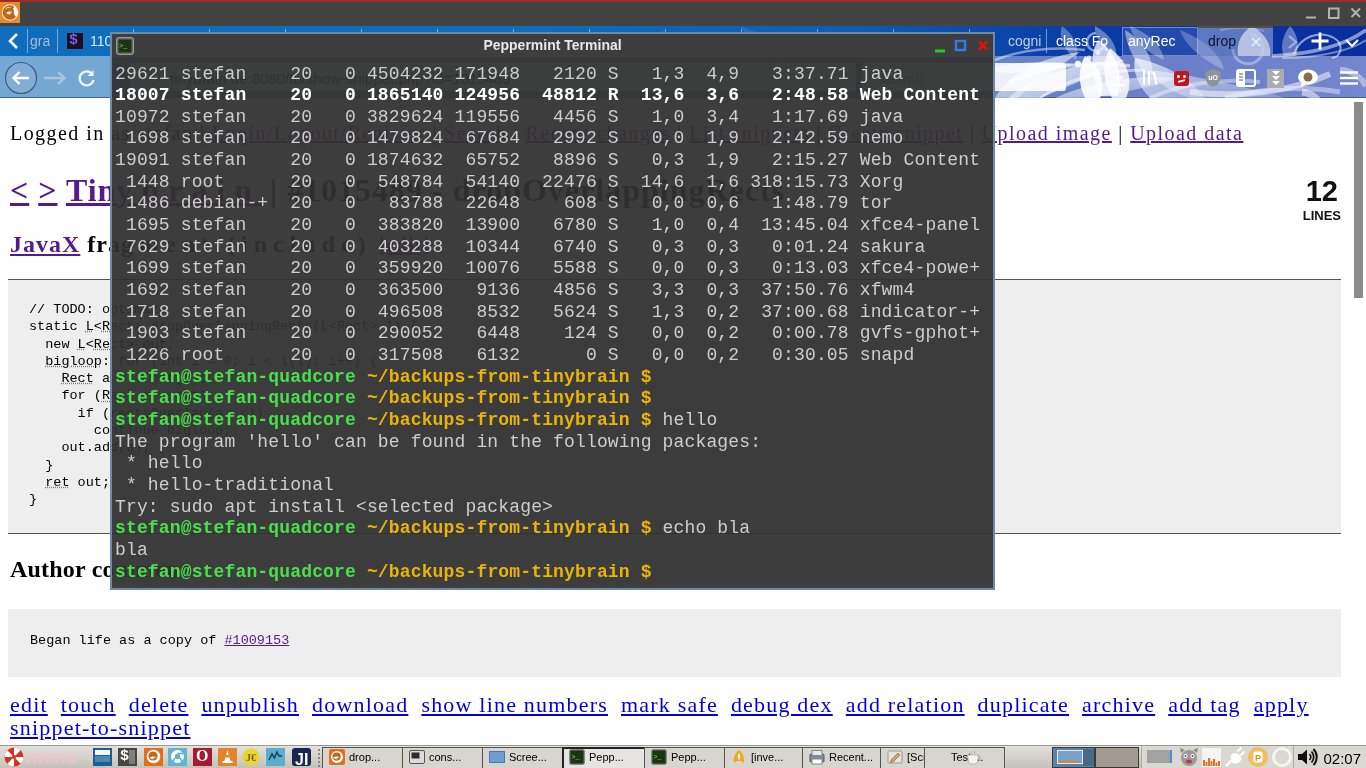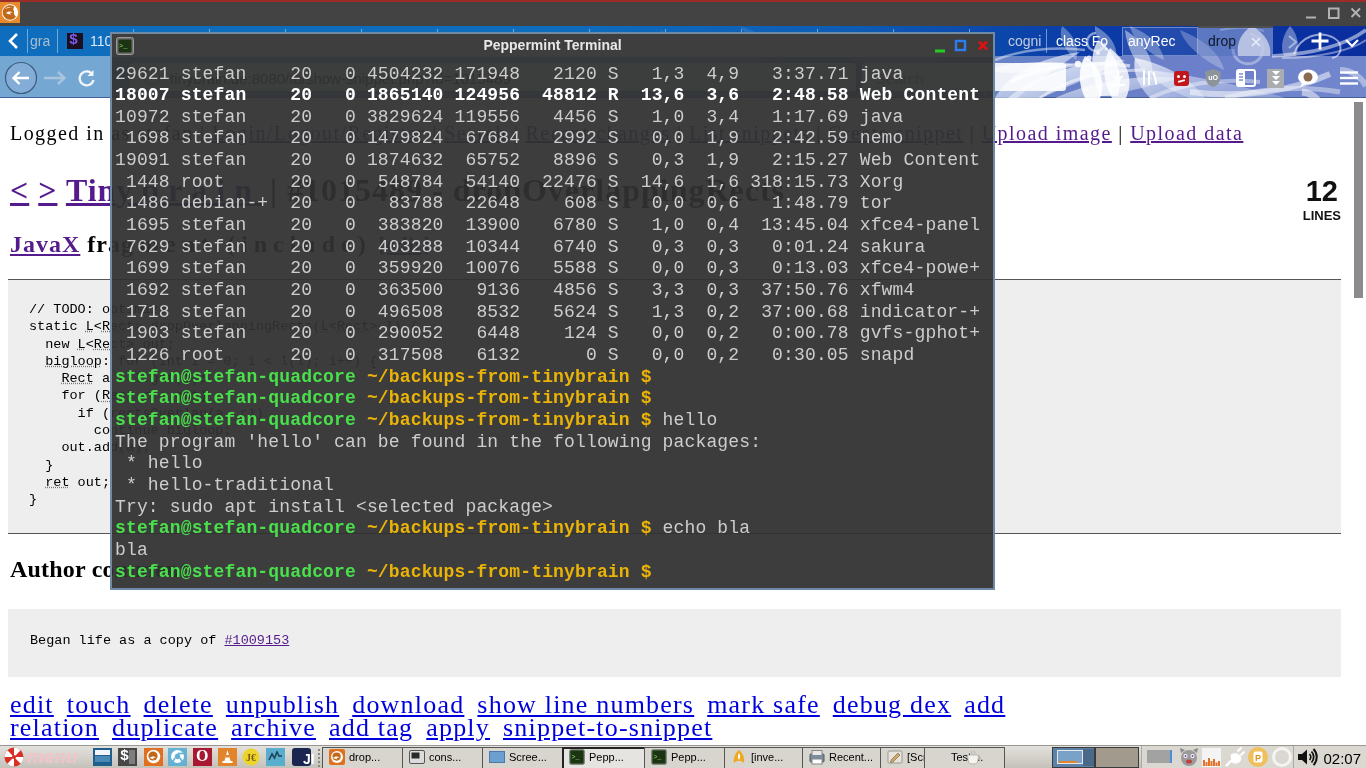--- a/index.html
+++ b/index.html
@@ -33,21 +33,21 @@
     font-weight:bold;color:#111;}
   #codebox{left:8px;top:181px;width:1333px;height:253px;background:#eee;
     border-top:1px solid #555;border-bottom:1px solid #555;}
   #codebox pre{margin:0;padding:21px 0 0 21px;font-family:"Liberation Mono",monospace;
     font-size:13.5px;line-height:17.3px;color:#000;}
   .dot{text-decoration:underline dotted #777;}
   #authorh{left:10px;top:458px;font-size:24px;letter-spacing:0.2px;font-weight:bold;color:#000;}
   #authorbox{left:8px;top:511px;width:1333px;height:68px;background:#eee;}
   #authorbox pre{margin:0;padding:24px 0 0 22px;font-family:"Liberation Mono",monospace;
     font-size:13.5px;color:#000;}
-  #cmds{left:10px;top:595px;width:1330px;font-size:26px;letter-spacing:1.2px;line-height:23.3px;}
+  #cmds{left:10px;top:595px;width:1330px;font-size:22px;letter-spacing:1.2px;line-height:23.3px;}
   #cmds a{color:#0000dd;text-decoration:underline;margin-right:13px;}
 
   
   #sthumb{left:1354px;top:102px;width:9px;height:196px;background:#8b8b8b;}
 
   
   #term{left:110px;top:32px;width:885px;height:558px;border:2px solid #6f8aa5;
     box-sizing:border-box;}
   #termtitle{left:0;top:0;width:100%;height:23px;background:#3e3e3e;}
   #termtitle .t{position:absolute;left:0;top:3px;width:100%;text-align:center;color:#e8e8e8;
@@ -370,21 +370,21 @@
     </svg>
     <svg class="abs" width="18" height="18" style="left:242px;top:2px;" viewBox="0 0 18 18">
       <circle cx="9" cy="9" r="8.5" fill="#ecd42a"></circle>
       <text x="4" y="13" font-size="10" font-weight="bold" fill="#7a5a10" font-family="Liberation Serif">J€</text>
     </svg>
     <div class="abs" style="left:266px;top:2px;width:19px;height:18px;background:#58aecc;"></div>
     <svg class="abs" width="15" height="11" style="left:268px;top:5px;" viewBox="0 0 15 11">
       <path d="M 1 9 L 4 3 L 6.5 7 L 9 1 L 11 5 L 14 5" stroke="#20425a" stroke-width="1.6" fill="none"></path>
     </svg>
     <div class="abs" style="left:292px;top:2px;width:19px;height:18px;background:#1a2550;border-radius:3px;"></div>
-    <div class="abs" style="left:303px;top:5px;font-size:14px;font-weight:bold;color:#fff;">JI</div>
+    <div class="abs" style="left:295px;top:5px;font-size:16px;font-weight:bold;color:#fff;">JI</div>
     <div class="abs" style="left:317px;top:2px;width:4px;height:19px;background-image:radial-gradient(#8a8880 1px,transparent 1px);background-size:4px 4px;"></div>
 
     <div class="abs tbtn" style="left:322px;width:80px;">
         <span class="lbl">drop...</span>
       </div>
     <div class="abs tbtn" style="left:402px;width:80px;">
         <span class="lbl">cons...</span>
       </div>
     <div class="abs tbtn" style="left:482px;width:80px;">
         <span class="lbl">Scree...</span>

